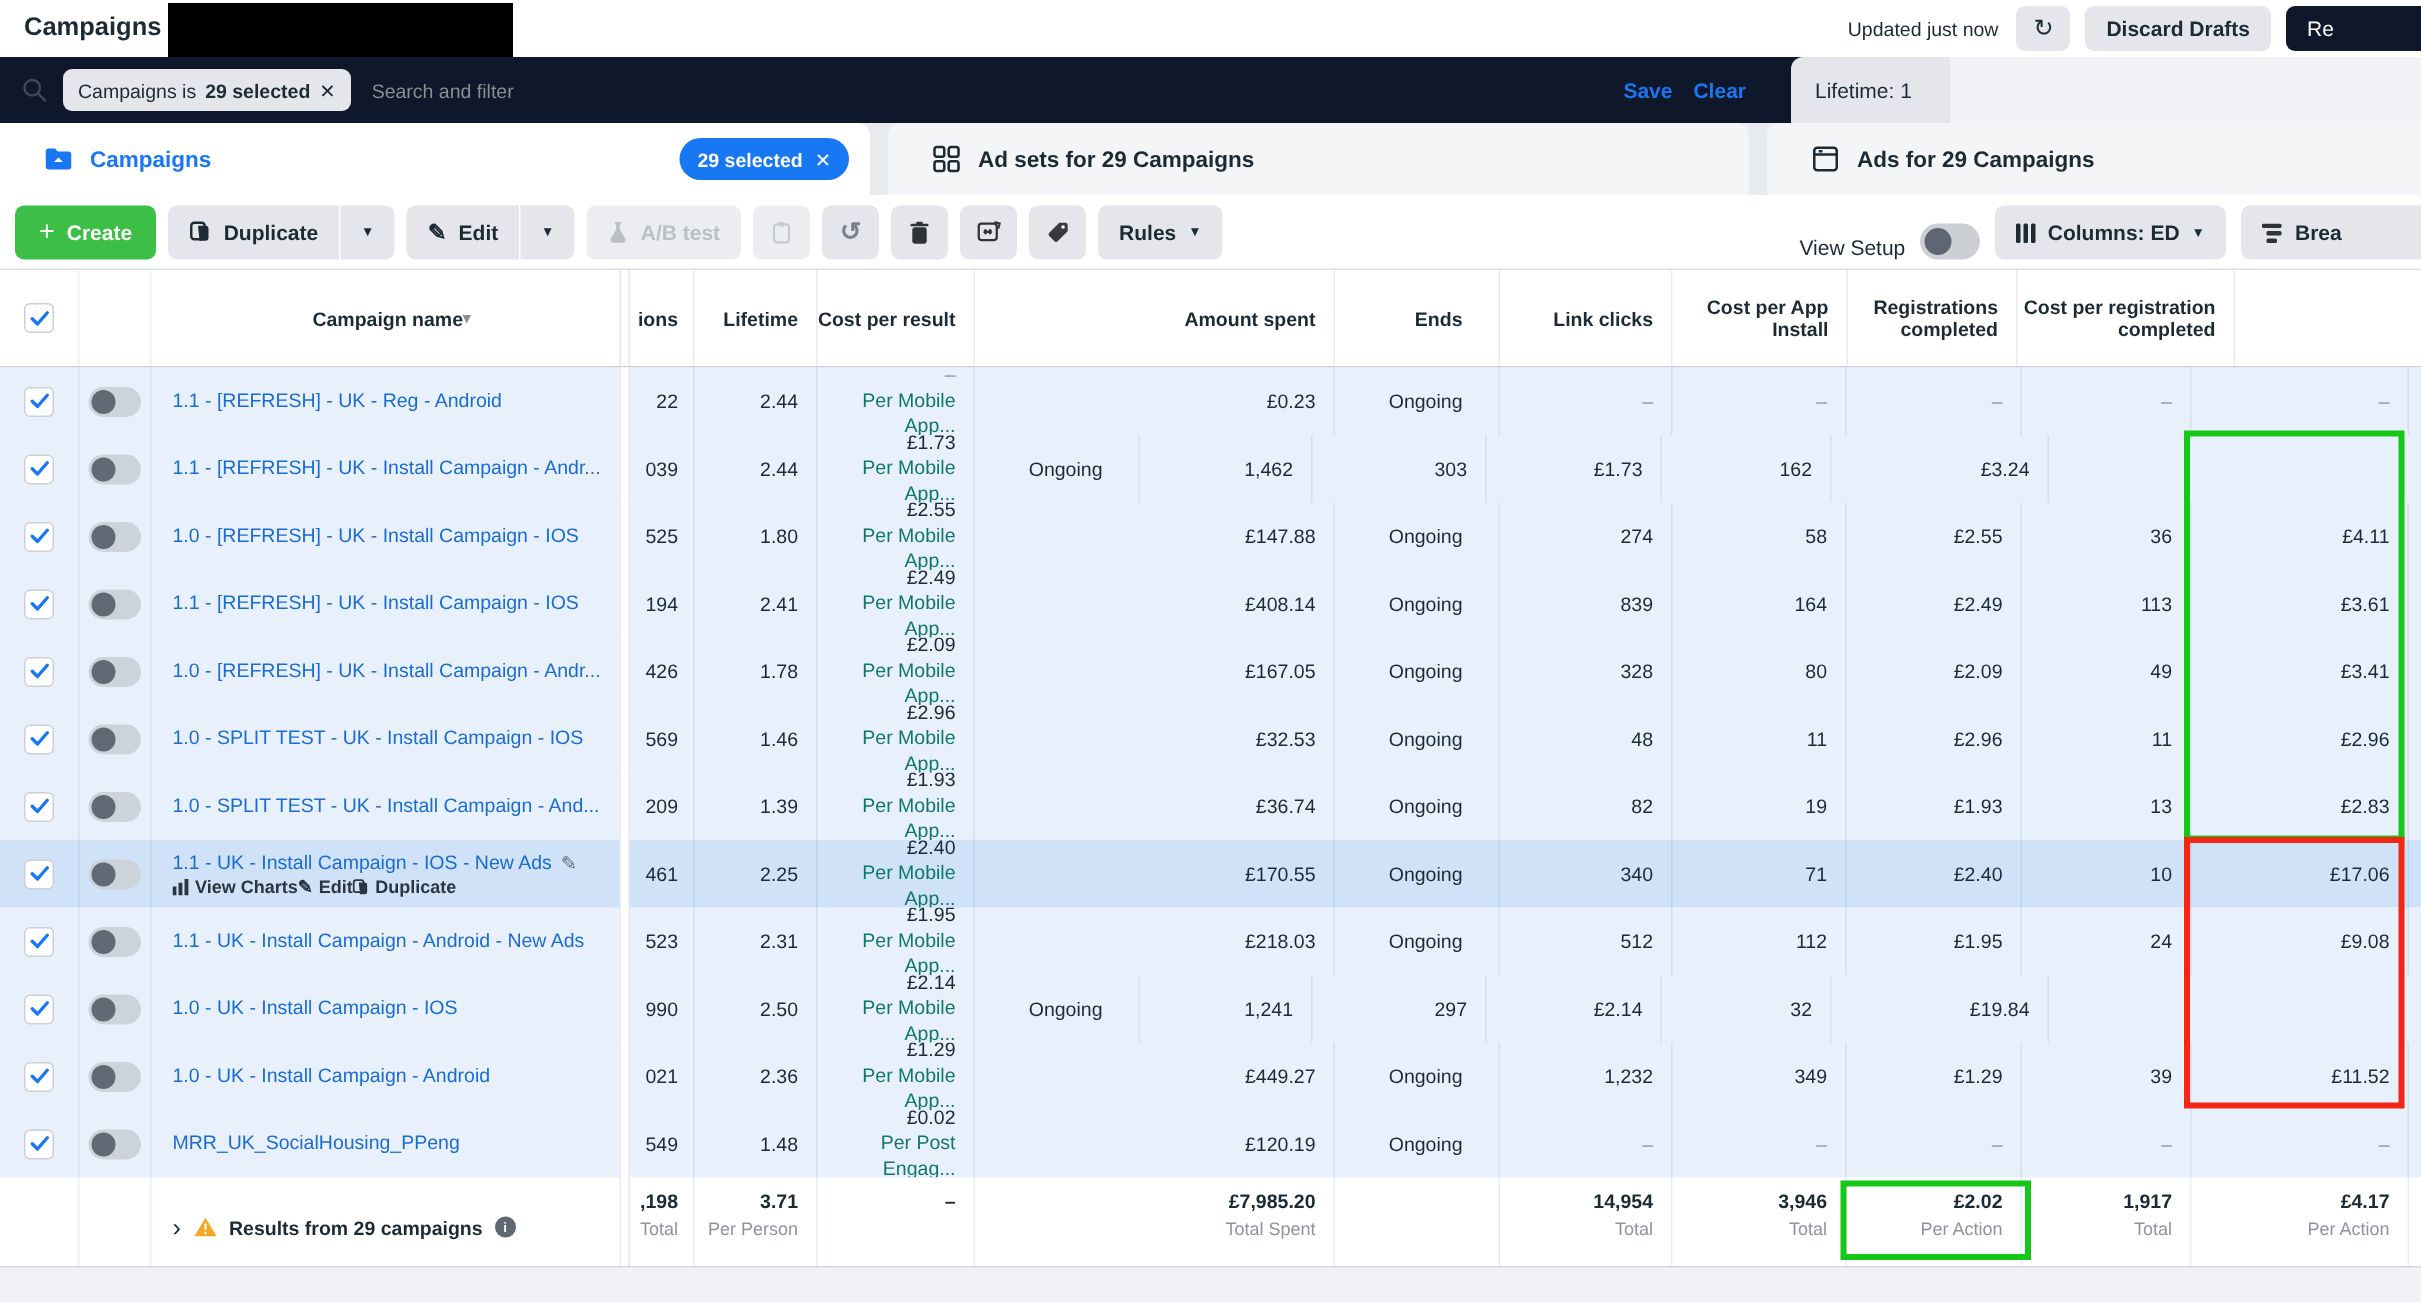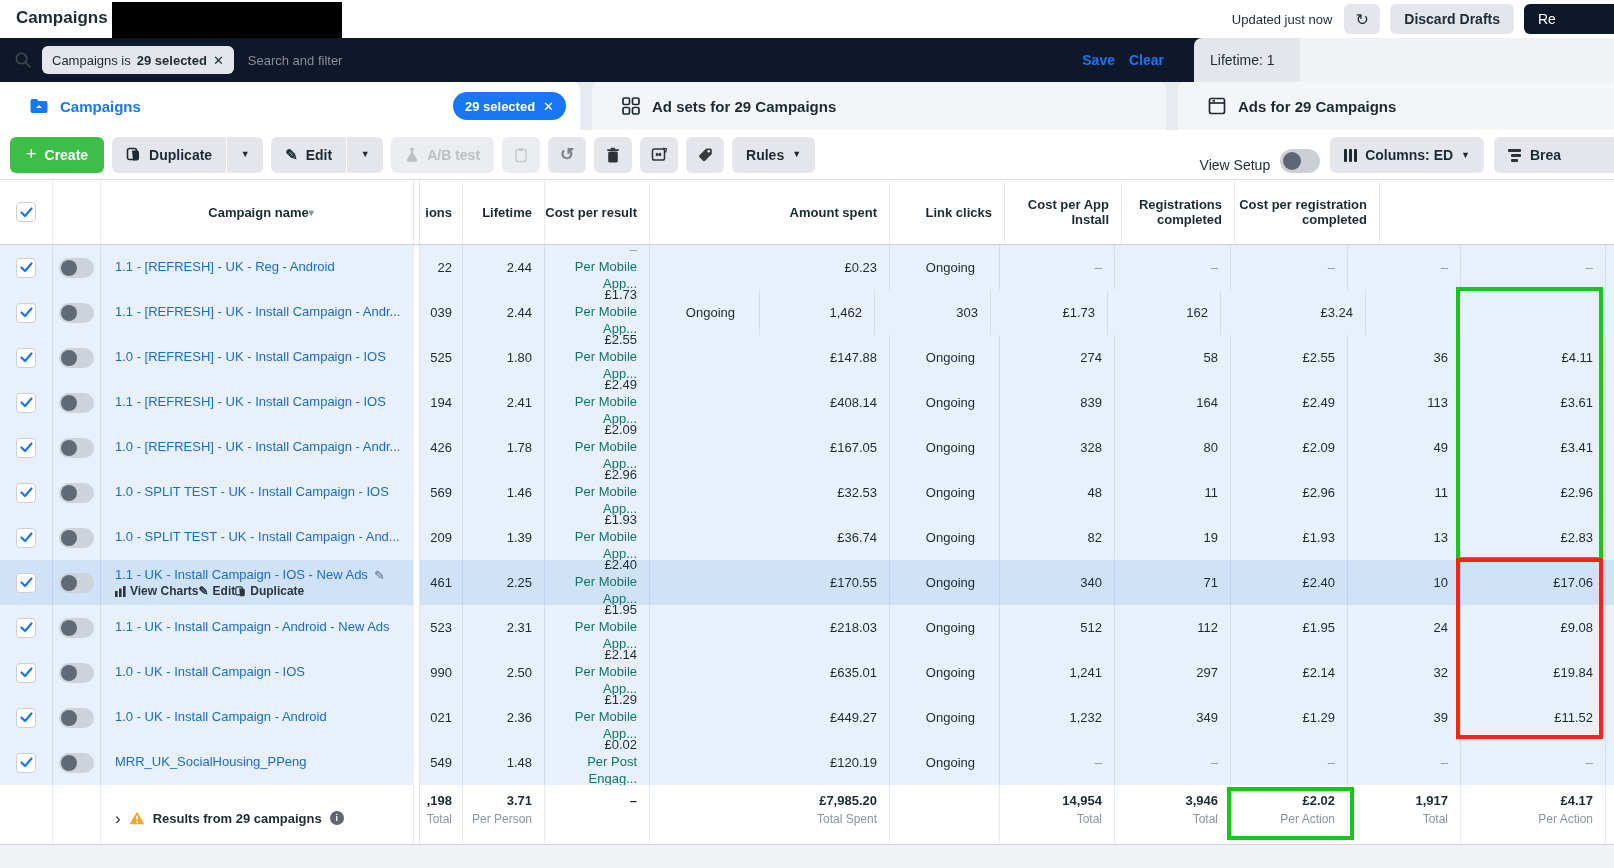--- a/index.html
+++ b/index.html
@@ -312,20 +312,21 @@
       <div class="hdr-name-inner">
         <span>Campaign name</span>
         <span class="sort-caret">▾</span>
       </div>
     </div>
     <div class="cell c-div"></div>
     <div class="cell hcell c-ions num">ions</div>
     <div class="cell hcell c-freq num">Lifetime</div>
     <div class="cell hcell c-cpr num">Cost per result</div>
     <div class="cell hcell c-spent num">Amount spent</div>
+    <div class="cell hcell c-ends num">Ends</div>
     <div class="cell hcell c-link num">Link clicks</div>
     <div class="cell hcell c-cpai num">Cost per App Install</div>
     <div class="cell hcell c-regs num">Registrations completed</div>
     <div class="cell hcell c-cprc num">Cost per registration completed</div>
     <div class="cell hcell c-sliver"></div>
   </div>
 
   <div class="rows" id="rows">
     <div class="trow">
       <div class="cell c-cb">
@@ -703,21 +704,20 @@
         </div>
 
       </div>
       <div class="cell c-div"></div>
       <div class="cell c-ions num">990</div>
       <div class="cell c-freq num">2.50</div>
       <div class="cell c-cpr num">
         <div class="val">£2.14</div>
         <div class="sub">Per Mobile App...</div>
       </div>
-      <div class="cell c-spent num">£635.01</div>
       <div class="cell c-ends num">Ongoing</div>
       <div class="cell c-link num">1,241</div>
       <div class="cell c-inst num">297</div>
       <div class="cell c-cpai num">£2.14</div>
       <div class="cell c-regs num">32</div>
       <div class="cell c-cprc num">£19.84</div>
       <div class="cell c-sliver"></div>
     </div>
 
     <div class="trow">

